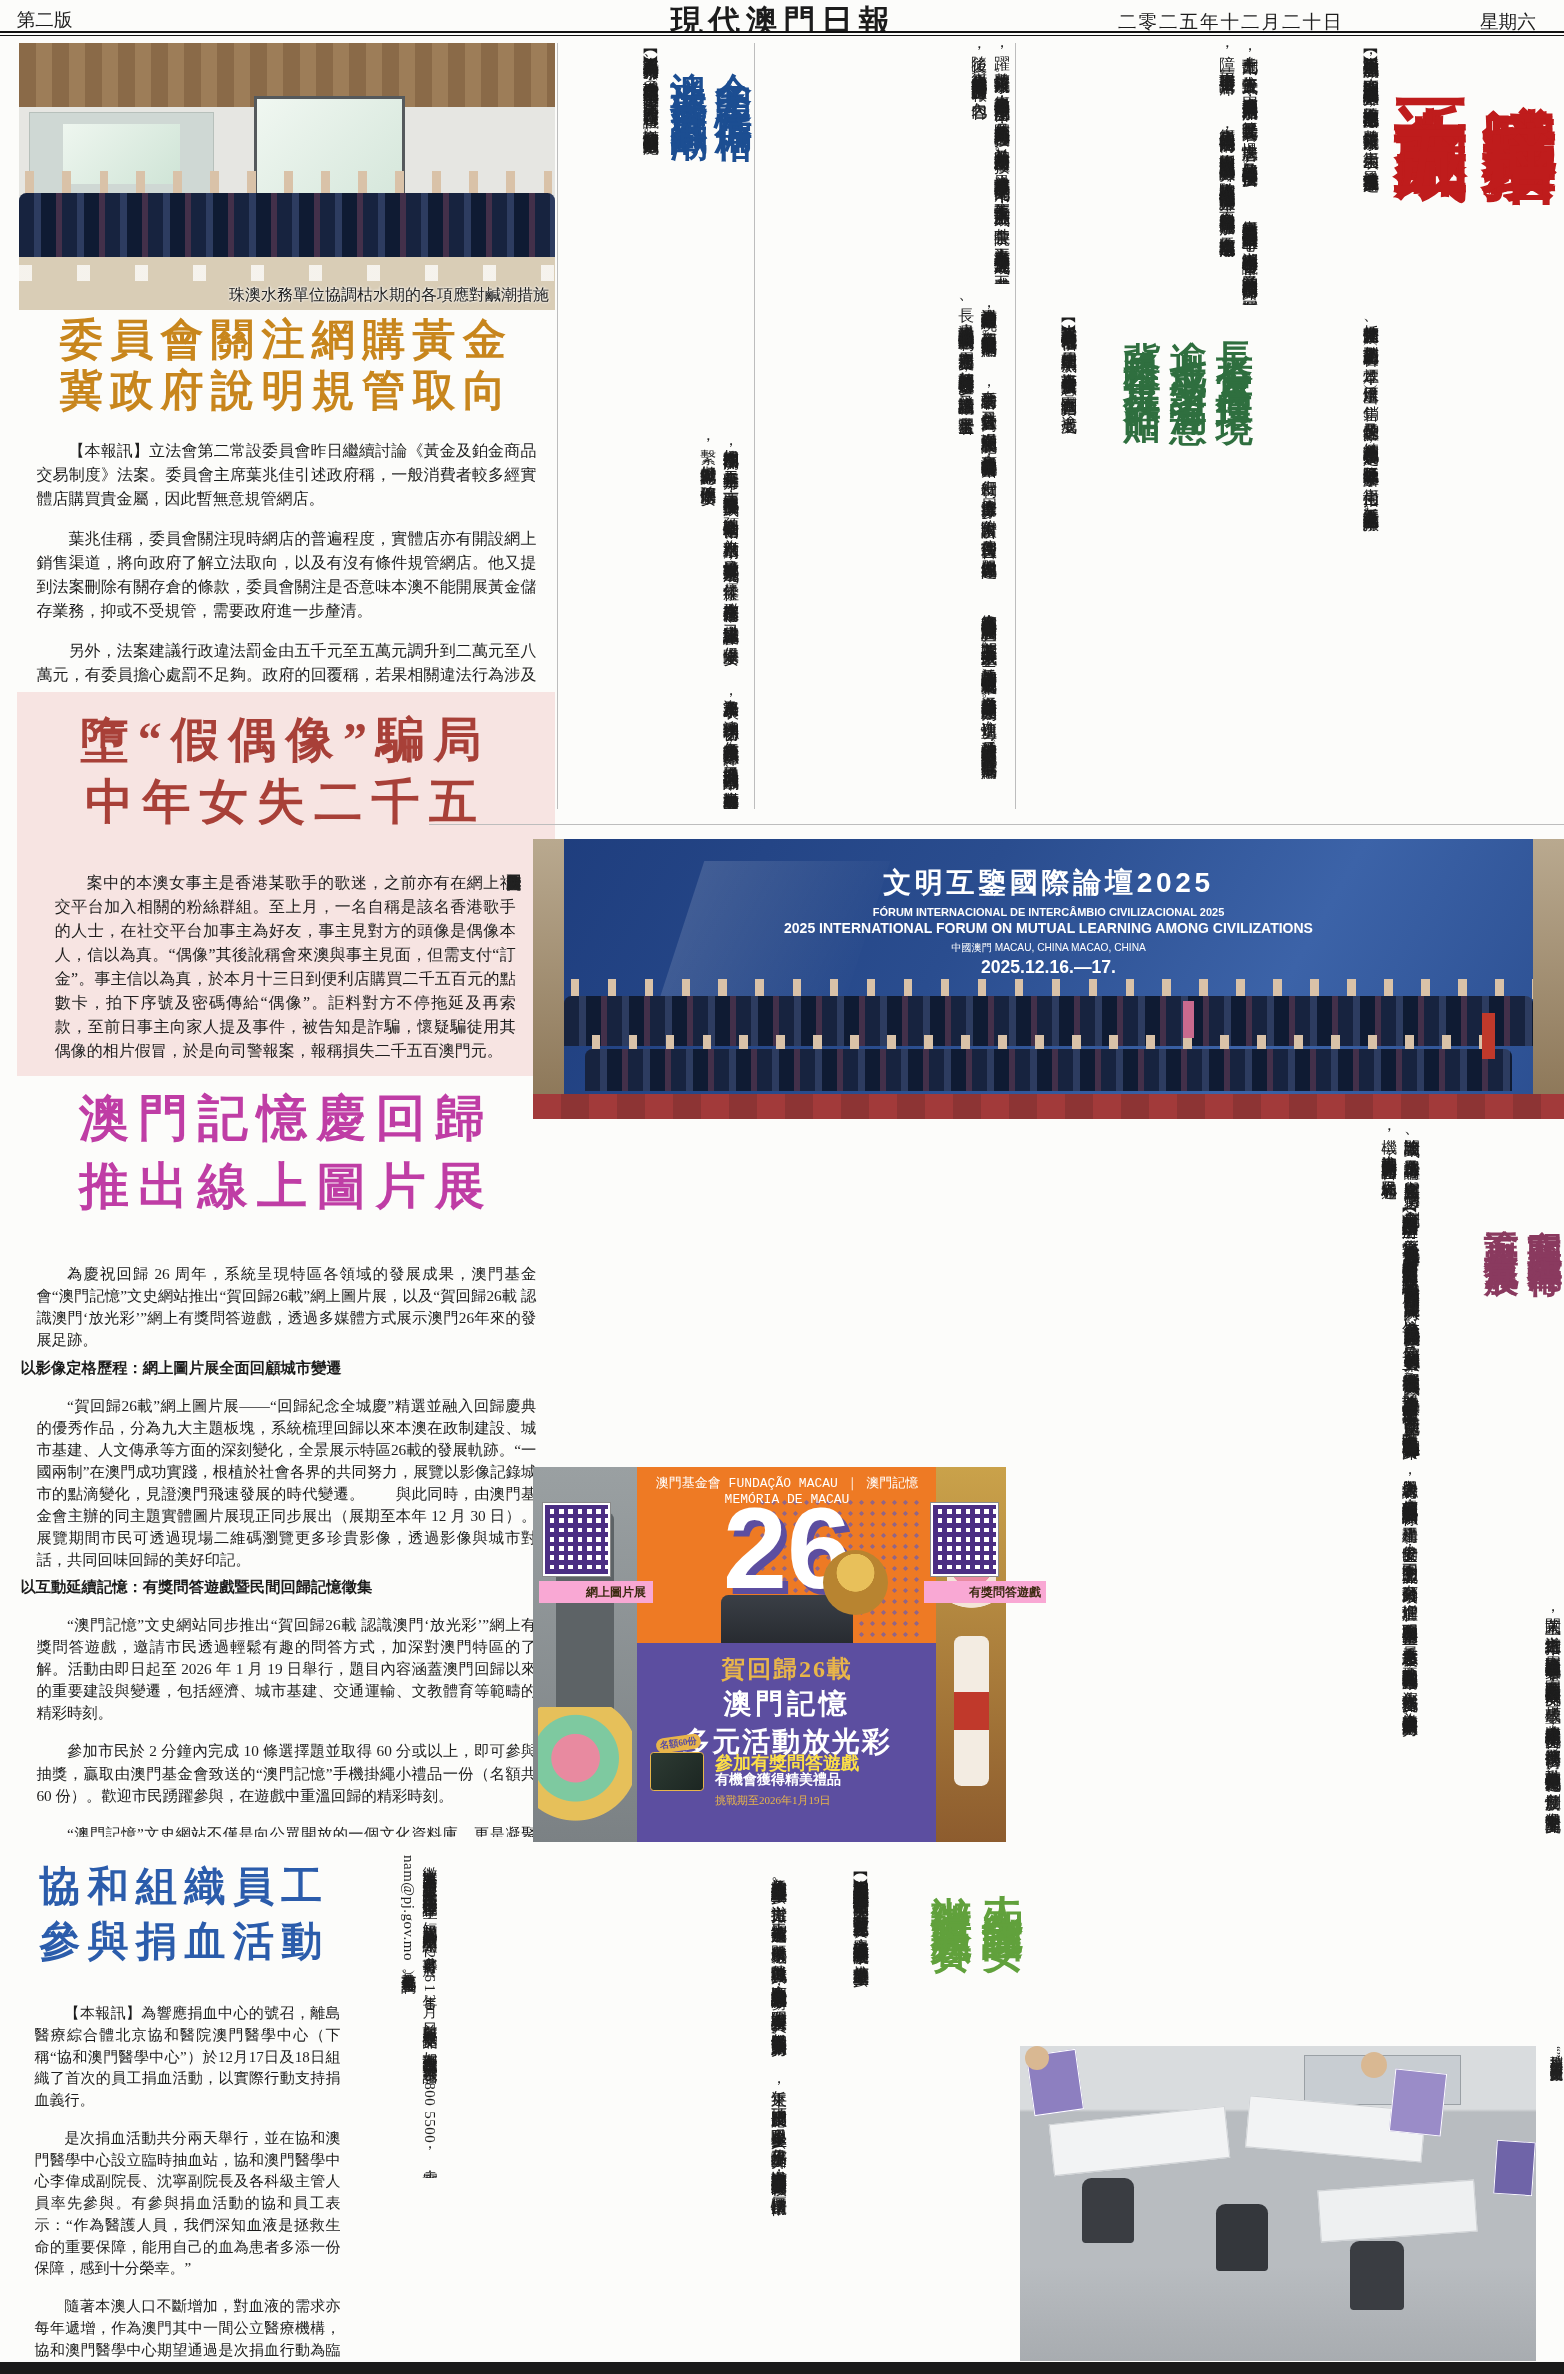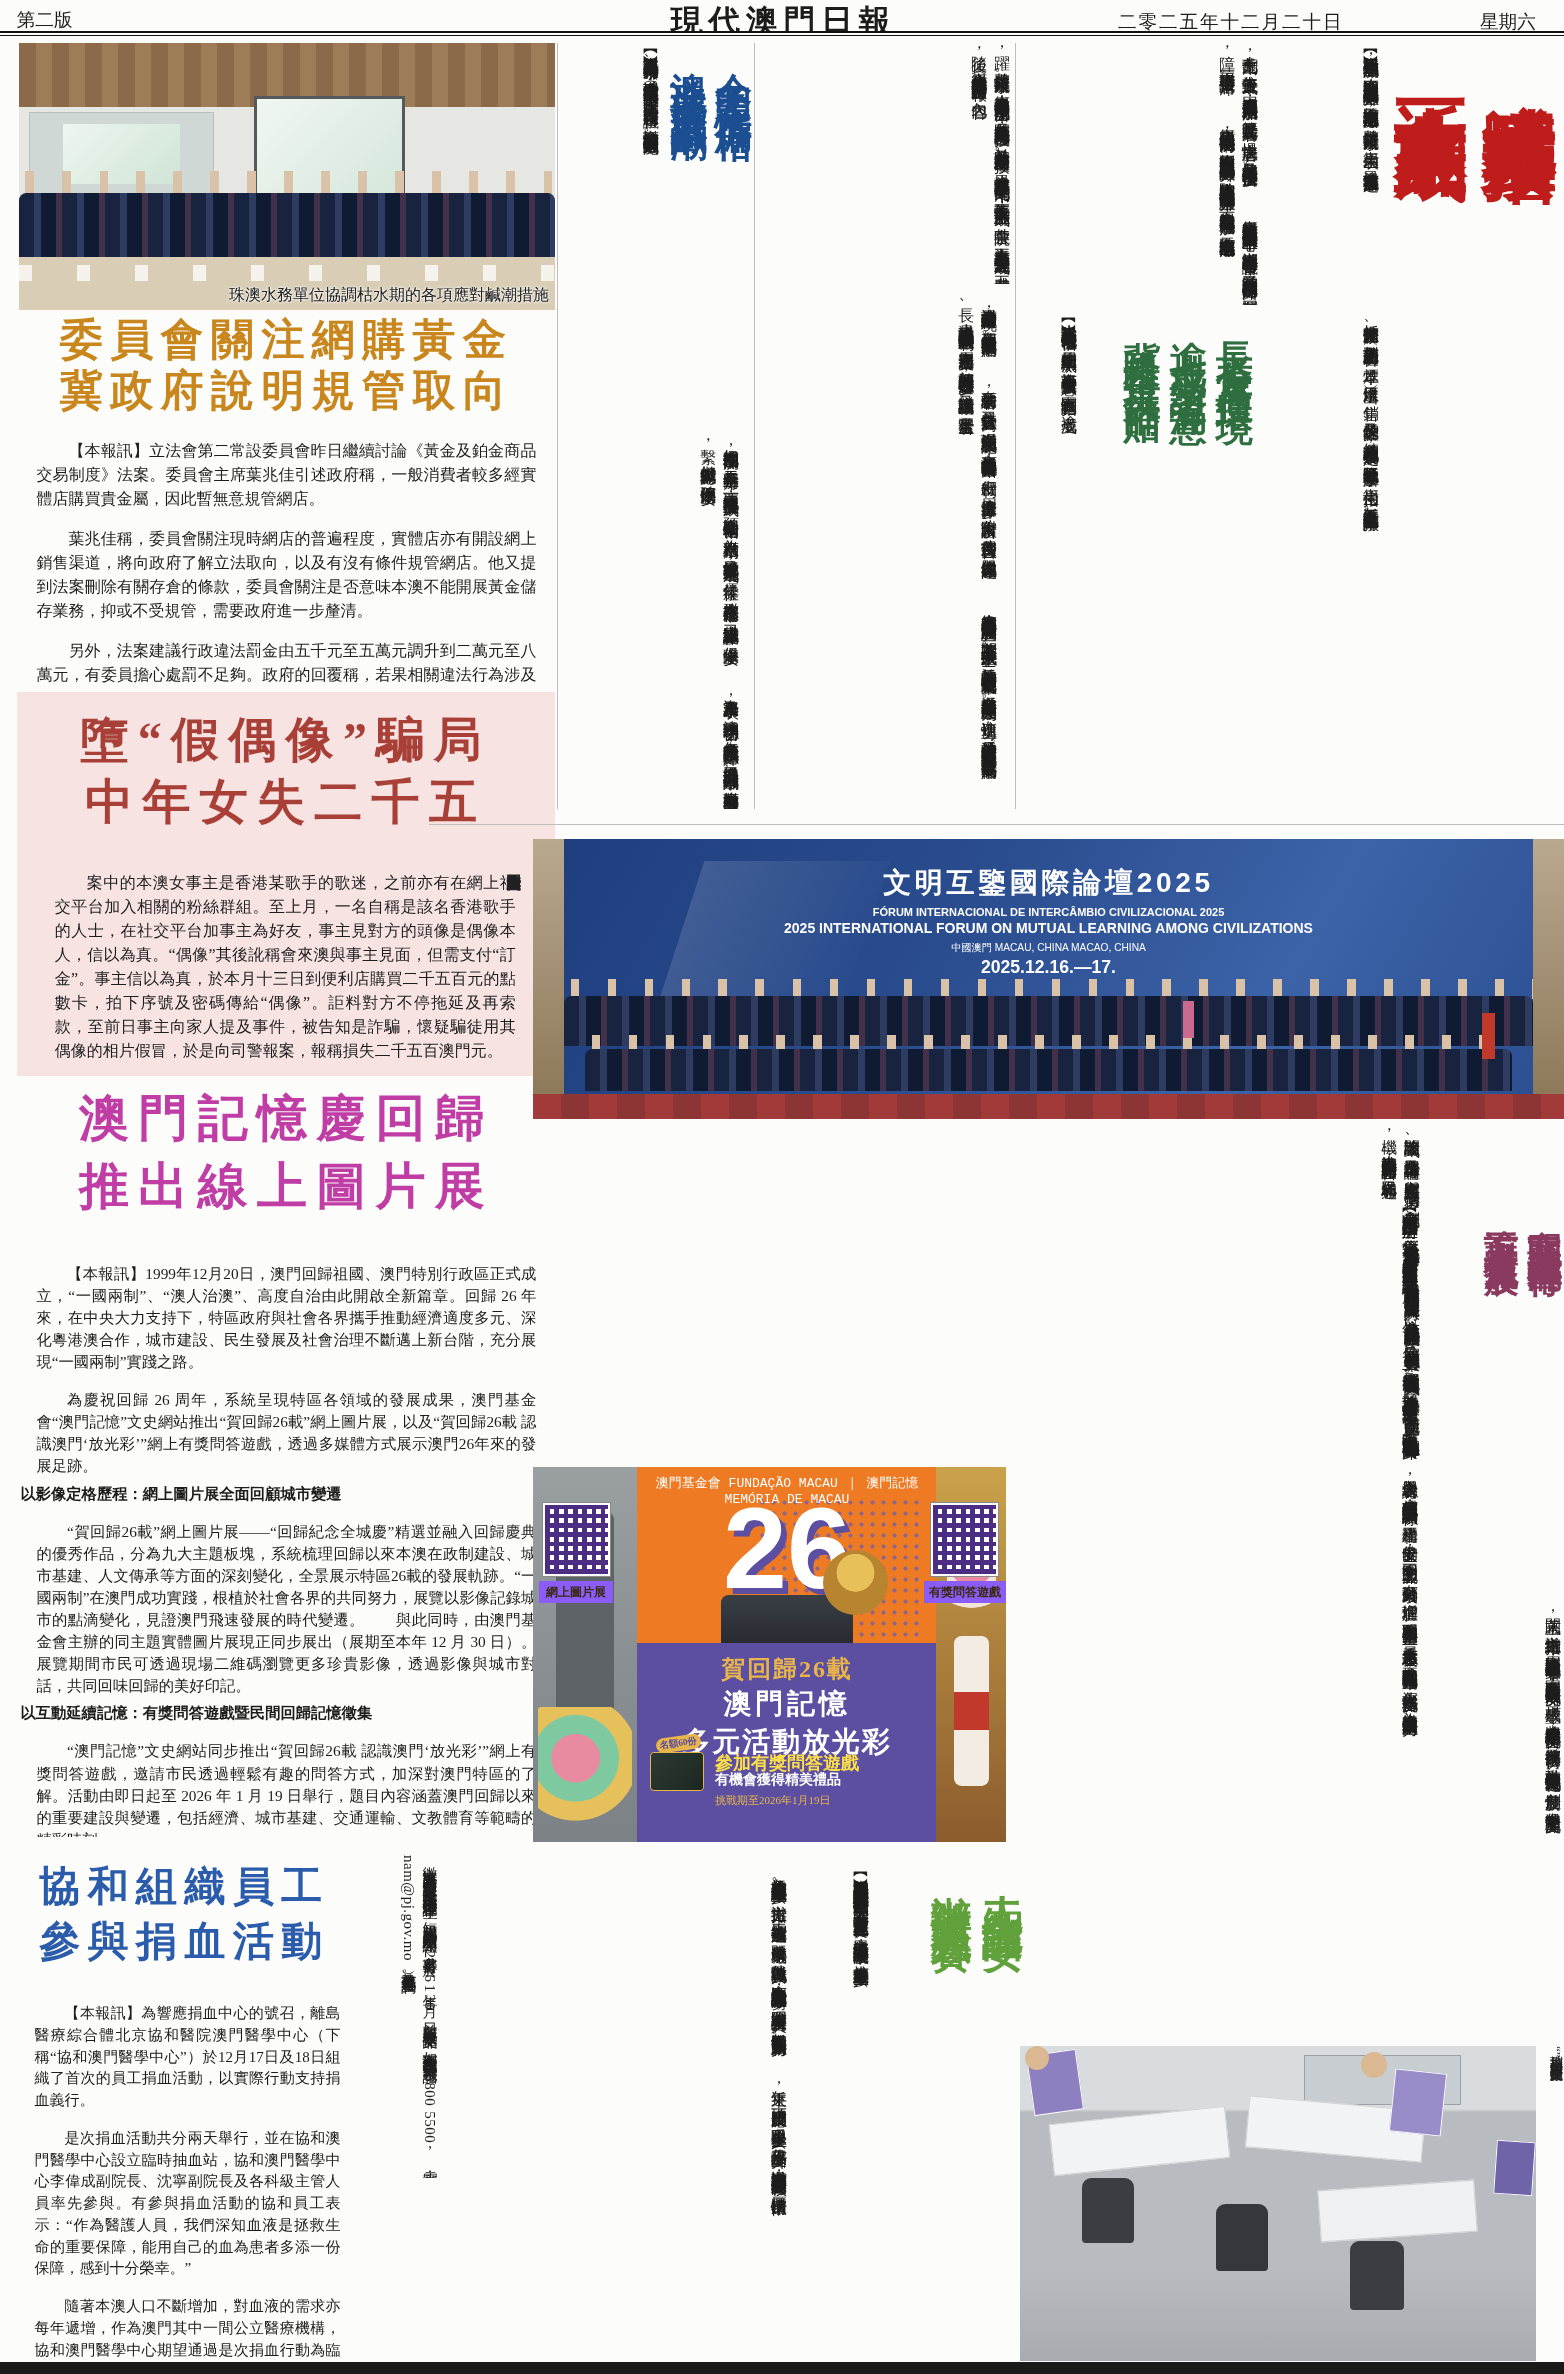--- a/index.html
+++ b/index.html
@@ -9,21 +9,21 @@
   .v{writing-mode:vertical-rl;text-orientation:mixed;text-align:justify;}
   .b17{font-size:16px;line-height:1.42;letter-spacing:0.5px;color:#1e1e1e;}
   .h17{font-size:16px;line-height:1.5;text-align:justify;color:#1e1e1e;}
   .hl{font-weight:bold;}
   .center{text-align:center;}
   p{margin:16px;}
   .ind p{text-indent:2em;margin-bottom:1.9px;}
   .sub{font-weight:bold;text-indent:0 !important;margin:5.6px 0 3.7px !important;}
   .hairline{position:absolute;background:#bdbdbd;}
   .qr{background-color:#fff;background-image:repeating-linear-gradient(0deg,#4b2e83 0 4.6px,transparent 4.6px 9.3px),repeating-linear-gradient(90deg,#4b2e83 0 4.6px,#ffffff 4.6px 9.3px);border:2.8px solid #fff;outline:0.9px solid #8a8a8a;}
-  .qrlabel{background:#8b5cf6;color:#3a2a10;font-size:12px;font-weight:bold;text-align:center;line-height:22px;font-family:"Liberation Sans",sans-serif;}
+  .qrlabel{background:#f9a8d4;color:#3a2a10;font-size:12px;font-weight:bold;text-align:center;line-height:22px;font-family:"Liberation Sans",sans-serif;padding-left:40px;}
   .suitrow{background:repeating-linear-gradient(90deg,#17233f 0 15px,#2d3c60 15px 22px,#0f1b33 22px 37px,#43304a 37px 43px);border-radius:7.4px 7.4px 0 0;}
   .headrow{background:repeating-linear-gradient(90deg,transparent 0 6.5px,#d9c2a8 6.5px 15px,transparent 15px 37px);}
 </style>
 </head>
 <body>
 
 <div class="page">
 
   <div class="tb" style="left:16.7px;top:7.4px;width:111px;height:24px;font-size:18.6px;">第二版</div>
   <div class="tb hl center" style="left:612px;top:0;width:343px;height:33px;font-size:32px;letter-spacing:5.6px;">現代澳門日報</div>
@@ -89,21 +89,20 @@
     <div class="h17 ind" style="position:absolute;left:22px;top:163px;width:493px;height:208px;overflow:hidden;">
       <p>案中的本澳女事主是香港某歌手的歌迷，之前亦有在網上社交平台加入相關的粉絲群組。至上月，一名自稱是該名香港歌手的人士，在社交平台加事主為好友，事主見對方的頭像是偶像本人，信以為真。“偶像”其後訛稱會來澳與事主見面，但需支付“訂金”。事主信以為真，於本月十三日到便利店購買二千五百元的點數卡，拍下序號及密碼傳給“偶像”。詎料對方不停拖延及再索款，至前日事主向家人提及事件，被告知是詐騙，懷疑騙徒用其偶像的相片假冒，於是向司警報案，報稱損失二千五百澳門元。</p>
     </div>
   </div>
 
   <div class="tb hl center" style="left:18.6px;top:1085px;width:536px;height:154px;font-size:50px;line-height:1.35;color:#bf3da5;letter-spacing:9.3px;">
     <div>澳門記憶慶回歸</div>
     <div>推出線上圖片展</div>
   </div>
   <div class="tb ind" style="left:20.4px;top:1247px;width:532px;height:590px;font-size:15.3px;line-height:1.44;text-align:justify;">
-    <p>【本報訊】1999年12月20日，澳門回歸祖國、澳門特別行政區正式成立，“一國兩制”、“澳人治澳”、高度自治由此開啟全新篇章。回歸 26 年來，在中央大力支持下，特區政府與社會各界攜手推動經濟適度多元、深化粵港澳合作，城市建設、民生發展及社會治理不斷邁上新台階，充分展現“一國兩制”實踐之路。</p>
     <p>為慶祝回歸 26 周年，系統呈現特區各領域的發展成果，澳門基金會“澳門記憶”文史網站推出“賀回歸26載”網上圖片展，以及“賀回歸26載 認識澳門‘放光彩’”網上有獎問答遊戲，透過多媒體方式展示澳門26年來的發展足跡。</p>
     <p class="sub">以影像定格歷程：網上圖片展全面回顧城市變遷</p>
     <p>“賀回歸26載”網上圖片展——“回歸紀念全城慶”精選並融入回歸慶典的優秀作品，分為九大主題板塊，系統梳理回歸以來本澳在政制建設、城市基建、人文傳承等方面的深刻變化，全景展示特區26載的發展軌跡。“一國兩制”在澳門成功實踐，根植於社會各界的共同努力，展覽以影像記錄城市的點滴變化，見證澳門飛速發展的時代變遷。　　與此同時，由澳門基金會主辦的同主題實體圖片展現正同步展出（展期至本年 12 月 30 日）。展覽期間市民可透過現場二維碼瀏覽更多珍貴影像，透過影像與城市對話，共同回味回歸的美好印記。</p>
     <p class="sub">以互動延續記憶：有獎問答遊戲暨民間回歸記憶徵集</p>
     <p>“澳門記憶”文史網站同步推出“賀回歸26載 認識澳門‘放光彩’”網上有獎問答遊戲，邀請市民透過輕鬆有趣的問答方式，加深對澳門特區的了解。活動由即日起至 2026 年 1 月 19 日舉行，題目內容涵蓋澳門回歸以來的重要建設與變遷，包括經濟、城市基建、交通運輸、文教體育等範疇的精彩時刻。</p>
     <p>參加市民於 2 分鐘內完成 10 條選擇題並取得 60 分或以上，即可參與抽獎，贏取由澳門基金會致送的“澳門記憶”手機掛繩小禮品一份（名額共 60 份）。歡迎市民踴躍參與，在遊戲中重溫回歸的精彩時刻。</p>
     <p>“澳門記憶”文史網站不僅是向公眾開放的一個文化資料庫，更是凝聚社會集體記憶的平台。“澳門記憶”持續推出各類網上展覽、專題文章及徵集活動。更多資訊可瀏覽官方網站（www.MacauMemory.mo），或關注“澳門記憶”的社交平台帳號，包括Facebook、Instagram、微信訂閱號、小紅書號、今日頭條號及YouTube頻道（ID：MacauMemoryFM／澳門記憶）。</p>
   </div>
 
   <div class="tb v" style="left:469px;top:863px;width:54px;height:278px;font-size:15px;color:#222;">首屆文明互鑒國際論壇與會者合照</div>

